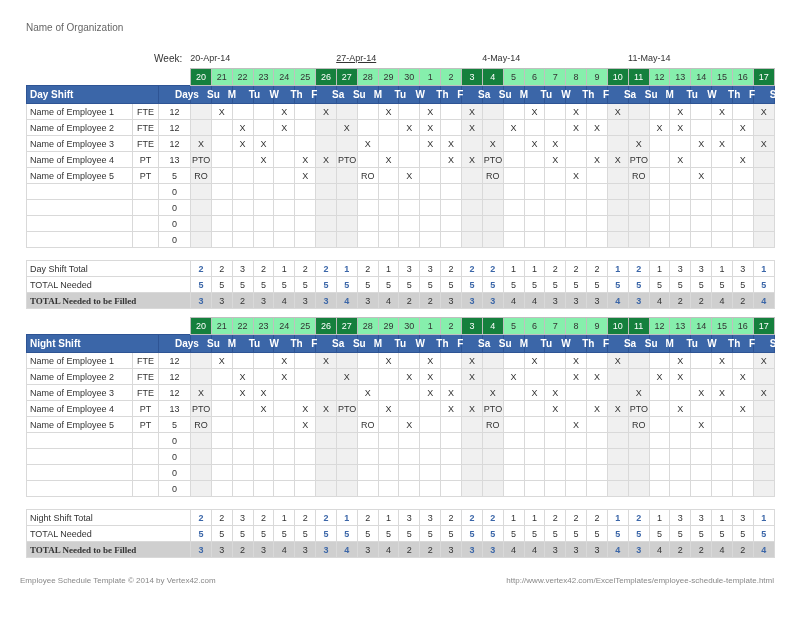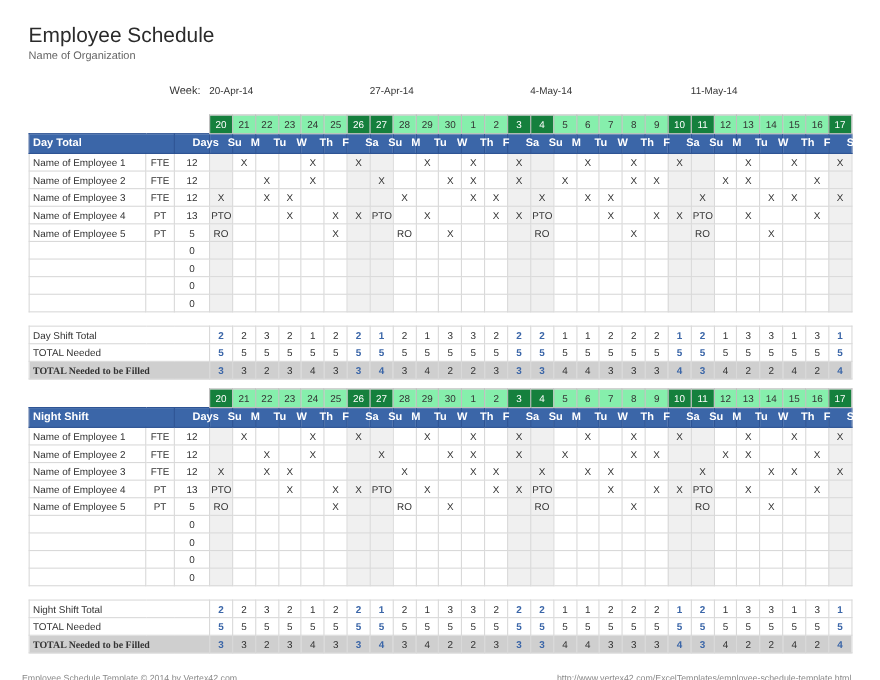--- a/index.html
+++ b/index.html
@@ -1,19 +1,19 @@
 <!DOCTYPE html>
 <html><head>
 <meta charset="utf-8">
 <style>
   body { margin:0; background:#fff; font-family:Arial,Helvetica,sans-serif; width:800px; }
   .page { padding:22px 26px 4px 26px; }
   .title { font-size:19px; color:#2b2b2b; margin:0 0 2px 0; }
   .subtitle { font-size:10px; color:#666; margin:0 0 20px 0; }
-  .week-row { display:flex; align-items:center; margin-bottom:16px; }
+  .week-row { display:flex; align-items:center; margin-bottom:4px; }
   .week-label { font-size:10px; color:#333; text-align:right; padding-right:8px; width:164px; }
   .week-dates { display:flex; width:584px; }
   .week-date { font-size:9px; color:#333; padding:0 0 1px 0; }
 
   table.sched { border-collapse:collapse; width:748px; table-layout:fixed; }
   .sched col.cname { width:106px; }
   .sched col.ctype { width:26px; }
   .sched col.cdays { width:32px; }
   .sched col.cday  { width:20.85px; }
 
@@ -37,28 +37,27 @@
   .tot td.we { color:#3b66a8; font-weight:bold; }
   .tot.fill td { background:#cfcfcf; }
   .tot.fill td.name { font-weight:bold;font-family:Liberation Serif, serif; }
 
   .footer { display:flex; justify-content:space-between; font-size:8px; color:#888; padding:14px 26px 10px 20px; }
 </style>
 </head>
 <body>
 
 <div class="page">
-  <div class="title">Employee Schedule</div>
   <div class="subtitle">Name of Organization</div>
 
   <div class="week-row">
     <div class="week-label">Week:</div>
     <div class="week-dates" id="week-dates">
         <div class="week-date" style="width: 145.95px;">20-Apr-14</div>
-        <div class="week-date" style="width: 145.95px;">27-Apr-14</div>
+        <div class="week-date" style="width: 145.95px; text-decoration: underline;">27-Apr-14</div>
         <div class="week-date" style="width: 145.95px;">4-May-14</div>
         <div class="week-date" style="width: 145.95px;">11-May-14</div>
       </div>
   </div>
 
   <div id="shift-container">
       <table class="sched">
         <colgroup>
           <col class="cname">
           <col class="ctype">
@@ -118,21 +117,21 @@
             <td class="we">10</td>
             <td class="we">11</td>
             <td class="">12</td>
             <td class="">13</td>
             <td class="">14</td>
             <td class="">15</td>
             <td class="">16</td>
             <td class="we">17</td>
           </tr>
           <tr class="titlehdr">
-            <td colspan="2">Day Total</td>
+            <td colspan="2">Day Shift</td>
             <td class="center">Days</td>
             <td class="center">Su</td>
             <td class="center">M</td>
             <td class="center">Tu</td>
             <td class="center">W</td>
             <td class="center">Th</td>
             <td class="center">F</td>
             <td class="center">Sa</td>
             <td class="center">Su</td>
             <td class="center">M</td>

